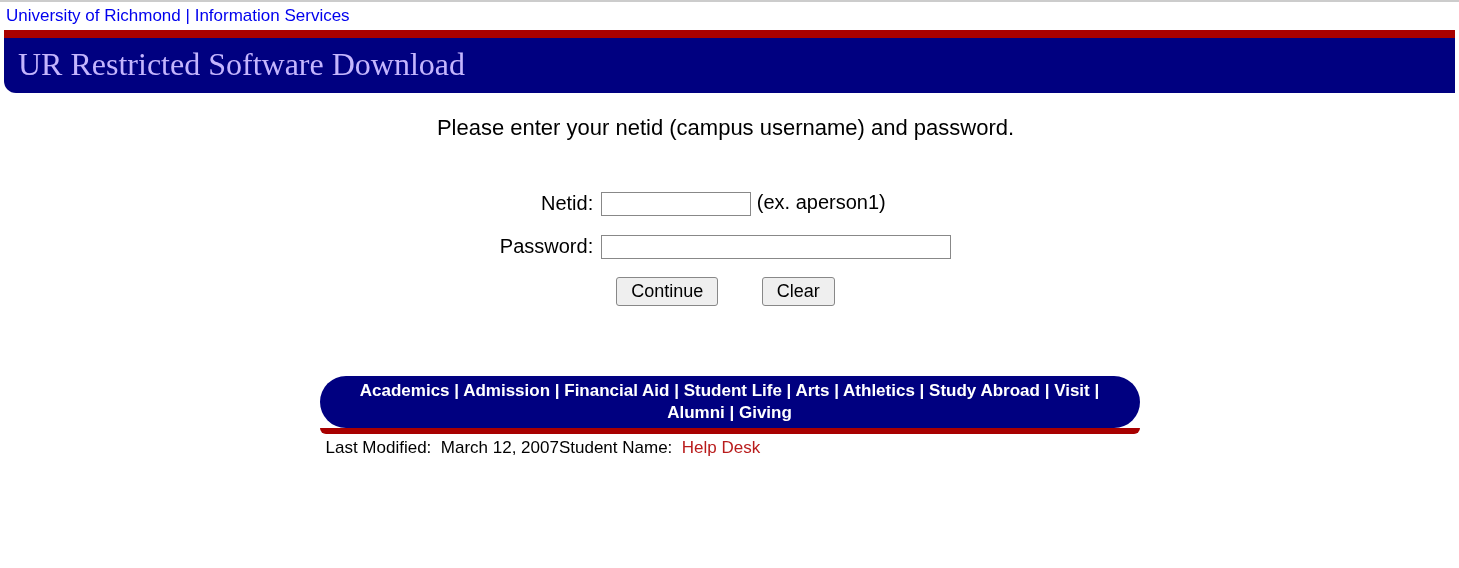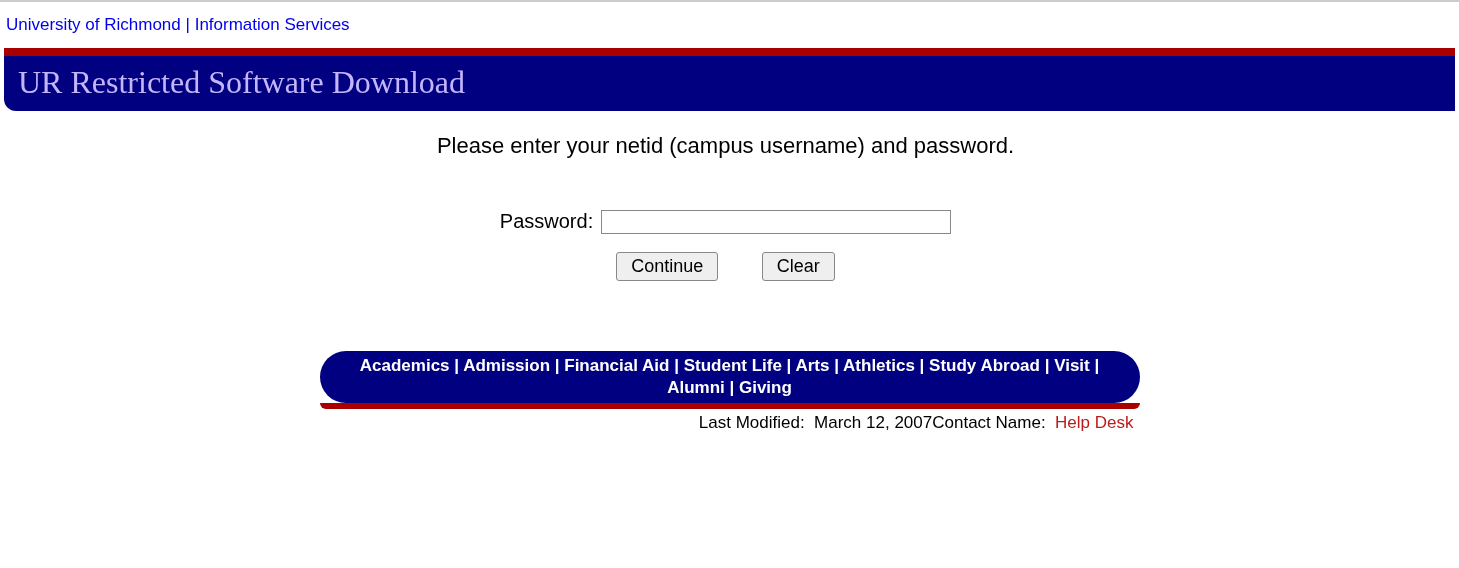--- a/index.html
+++ b/index.html
@@ -8,21 +8,21 @@
       box-sizing: border-box;
     }
     body {
       font-family: Arial, Helvetica, sans-serif;
       background: #fff;
     }
     .top-border {
       border-top: 2px solid #ccc;
     }
     .top-links {
-      padding: 13px 6px;
+      padding: 4px 6px;
       font-size: 17px;
     }
     .top-links a {
       color: #0000EE;
       text-decoration: none;
     }
     .top-links .separator {
       color: #0000EE;
     }
     .red-bar {
@@ -117,21 +117,21 @@
       color: #fff;
     }
     .footer-redbar {
       background: #a80000;
       height: 6px;
       border-bottom-left-radius: 10px;
       border-bottom-right-radius: 10px;
     }
     .footer-info {
       display: flex;
-      justify-content: flex-end;
+      justify-content: flex-start;
       font-size: 17px;
       padding: 4px 6px;
     }
     .footer-info a {
       color: #b91c1c;
       text-decoration: none;
     }
   </style>
 </head>
 <body>
@@ -147,20 +147,27 @@
 <div class="red-bar"></div>
 <div class="header-bar">
   <h1>UR Restricted Software Download</h1>
 </div>
 
 <div class="main-content">
   <div class="instruction">Please enter your netid (campus username) and password.</div>
 
   <table class="form-table">
     <tbody>
+        <tr>
+      <td class="label-cell">Netid:</td>
+      <td class="input-cell">
+        <input type="text" class="netid-input" value="" style="">
+        <span class="example-text">(ex. aperson1)</span>
+      </td>
+    </tr>
     <tr>
       <td class="label-cell">Password:</td>
       <td class="input-cell">
         <input type="password" class="password-input" value="" style="">
       </td>
     </tr>
     <tr>
       <td colspan="2" class="button-row">
         <button type="submit">Continue</button>
         <button type="reset">Clear</button>
@@ -192,17 +199,17 @@
     <span class="sep"> | </span>
     <a href="#">Giving</a>
   </div>
   <div class="footer-redbar"></div>
   <div class="footer-info">
     <div>
       <span>Last Modified:</span>&nbsp;
       <span>March 12, 2007</span>
     </div>
     <div>
-      <span>Contact Name:</span>&nbsp;
+      <span>Student Name:</span>&nbsp;
       <a href="#">Help Desk</a>
     </div>
   </div>
 </div>
 
 </body></html>

